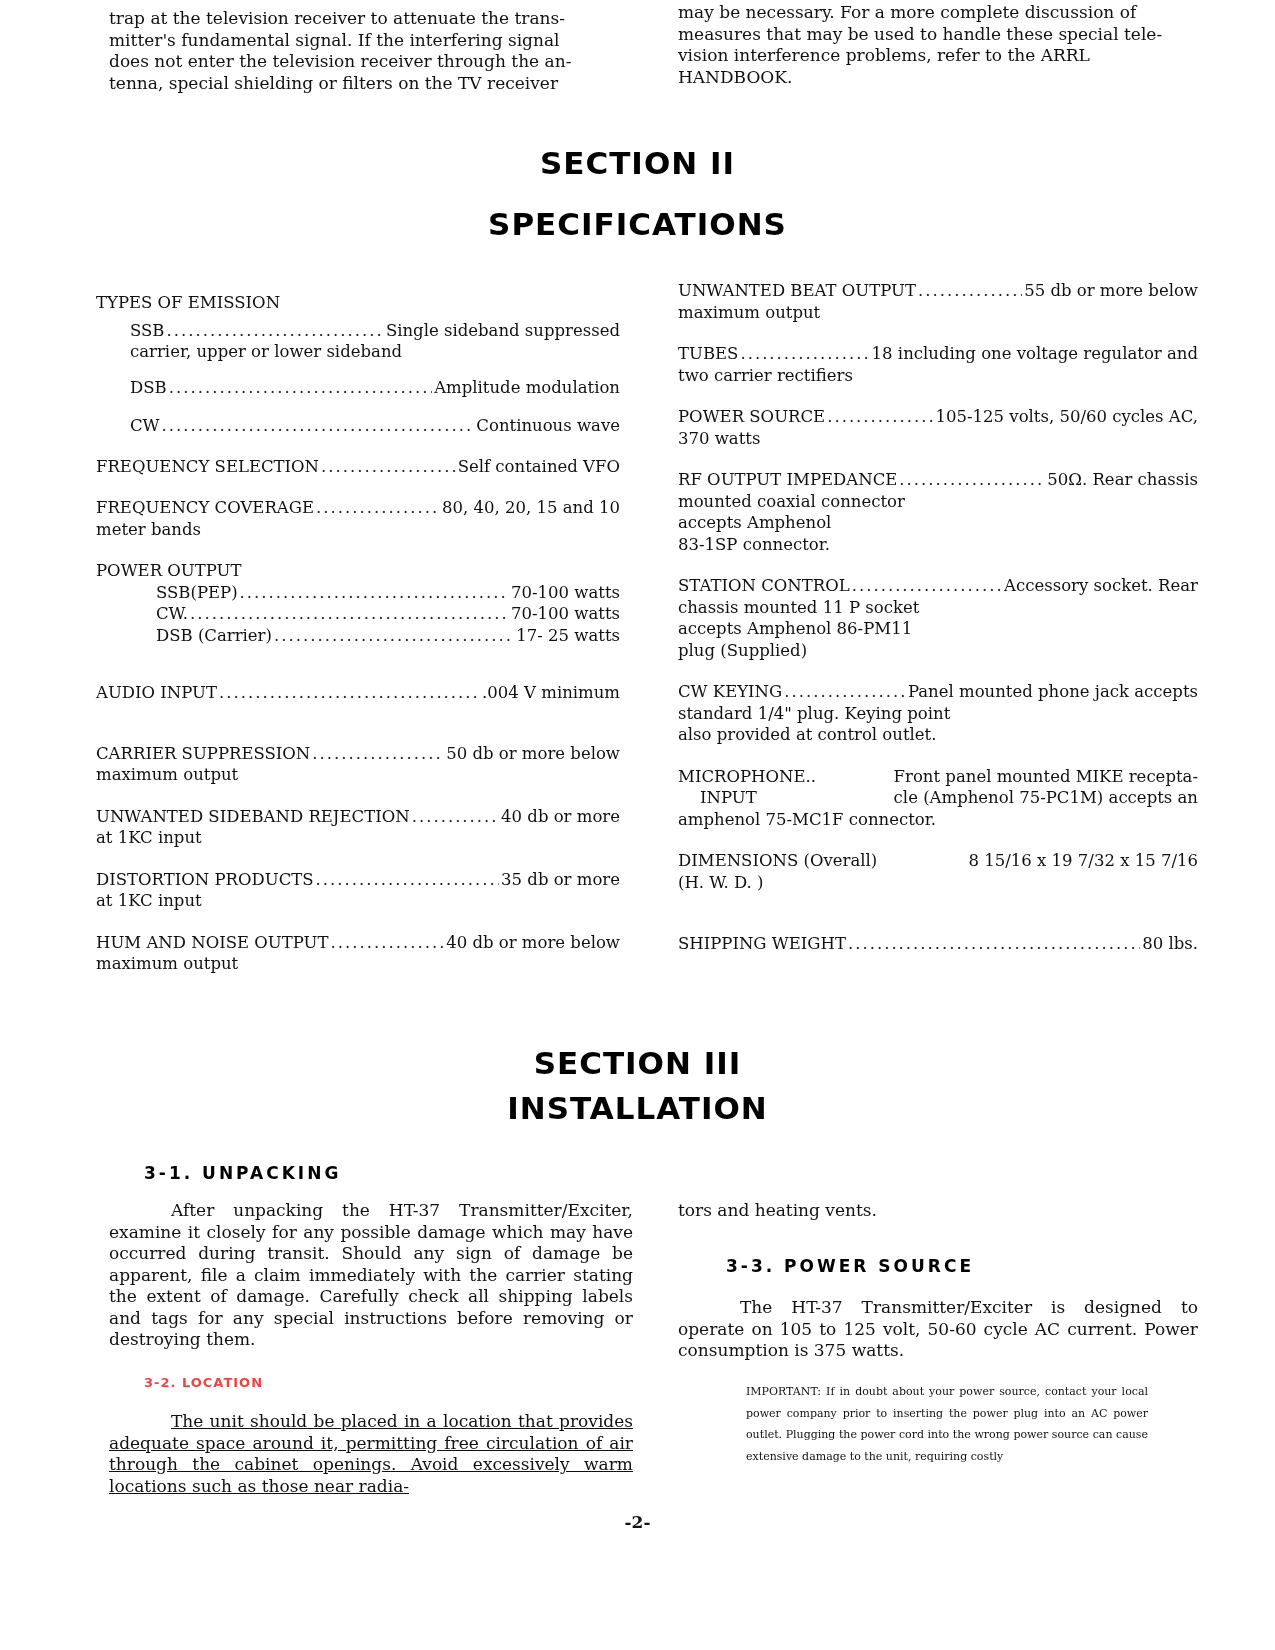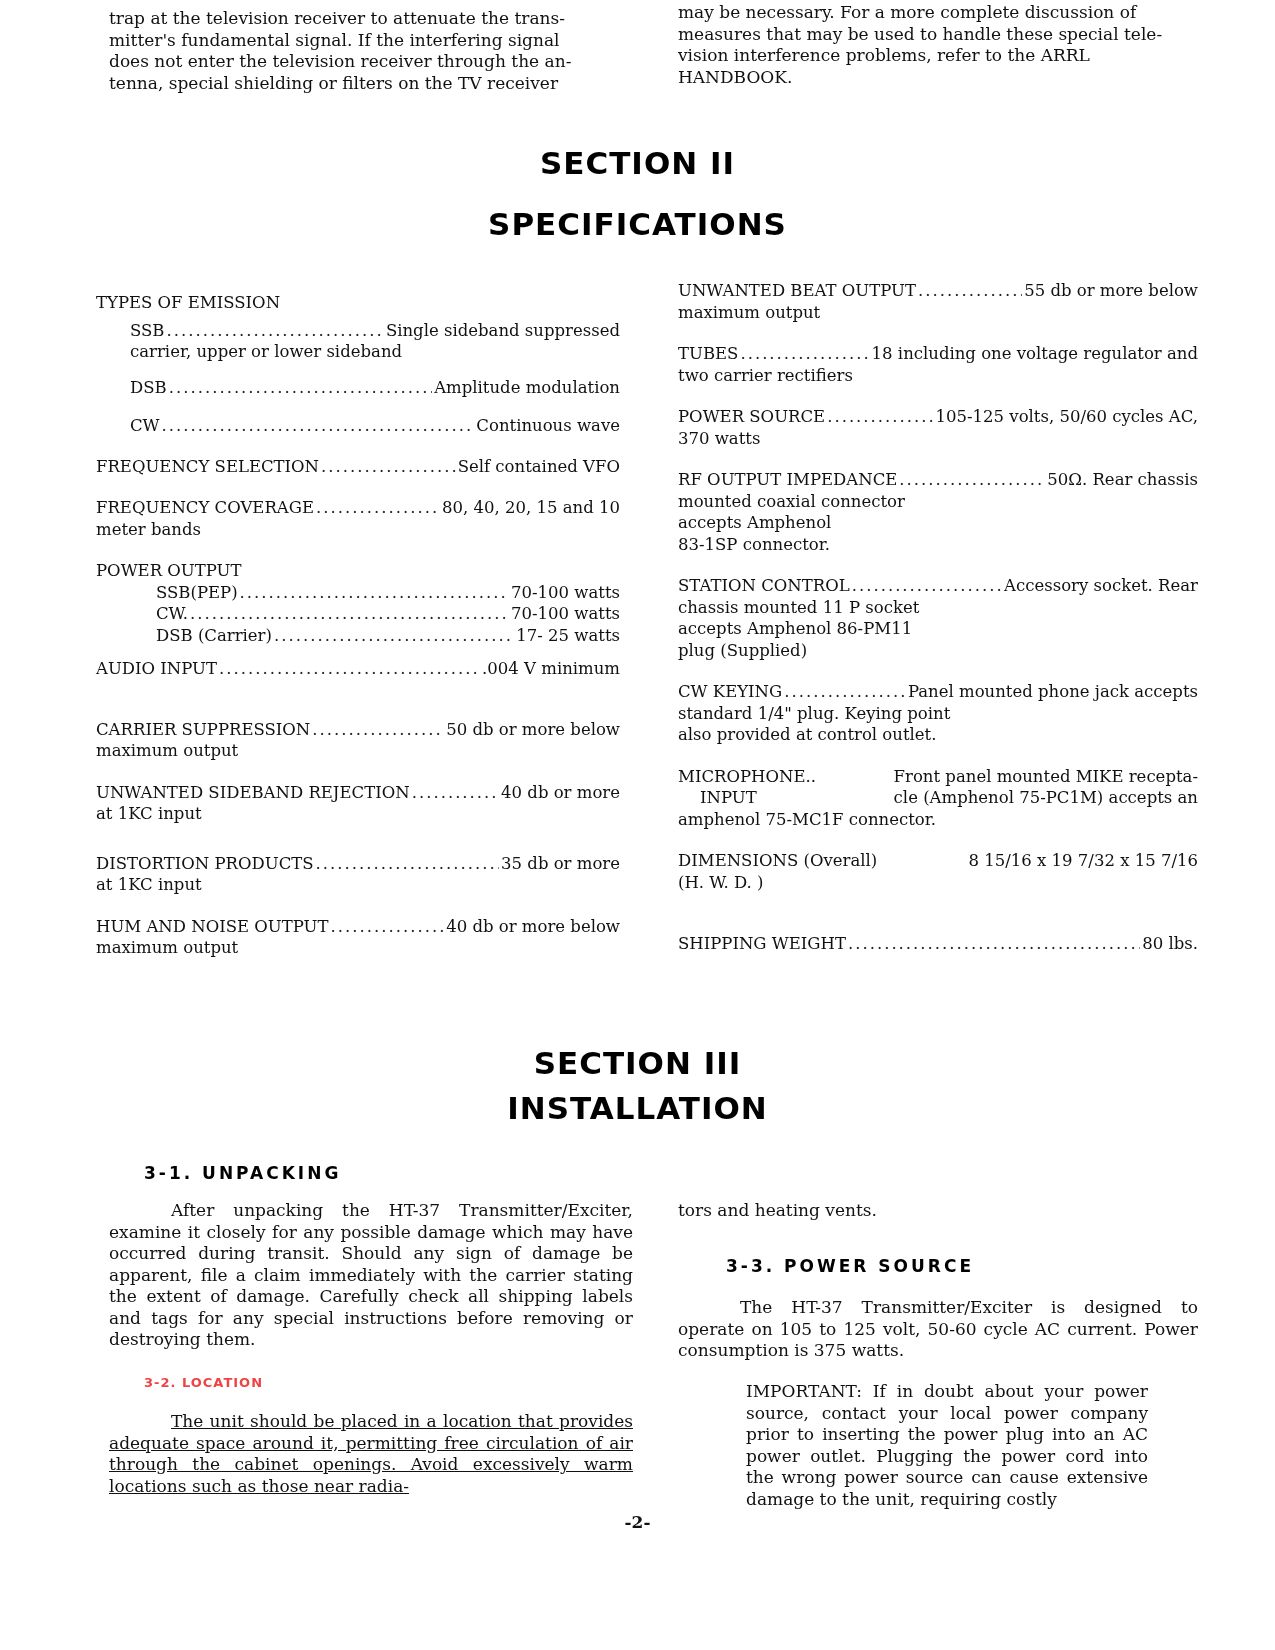--- a/index.html
+++ b/index.html
@@ -29,21 +29,21 @@
     flex: 1 1 auto; overflow: hidden; margin: 0 2px;
     letter-spacing: 2px; color: #222;
   }
   .spec .dots::before { content: "................................................................................................"; }
   .spec .val { flex: 0 0 auto; text-align: right; }
   .spec .cont { text-align: left; white-space: nowrap; }
   .spec .title { white-space: nowrap; }
   .indent1 { padding-left: 34px; }
   .indent2 { padding-left: 60px; }
   .para { text-indent: 62px; }
-  .important { position: absolute; left: 746px; width: 402px; font-size: 17px; line-height: 21.5px; text-align: justify; }
+  .important { position: absolute; left: 746px; width: 402px; font-size: 11px; line-height: 21.5px; text-align: justify; }
   .faded { color: #ef4444; letter-spacing: 1px; }
   .pagenum { position: absolute; left: 0; width: 1275px; top: 1512px; text-align: center; font-size: 17px; font-weight: bold; }
   .mic-row { display: flex; white-space: nowrap; }
   .mic-lbl { flex: 0 0 168px; }
   .mic-val { flex: 1 1 auto; text-align: right; }
 </style>
 </head>
 <body>
 
 <div class="col col-left" style="top: 8px;">
@@ -105,38 +105,38 @@
       <span class="lbl">CW.</span>
       <span class="dots"></span>
       <span class="val">70-100 watts</span>
     </div>
     <div class="row">
       <span class="lbl">DSB (Carrier)</span>
       <span class="dots"></span>
       <span class="val">17- 25 watts</span>
     </div>
   </div>
-  <div class="row" style="margin-top: 12px;">
+  <div class="row" style="margin-top: 36px;">
     <span class="lbl">AUDIO INPUT</span>
     <span class="dots"></span>
     <span class="val">.004 V minimum</span>
   </div>
   <div class="row" style="margin-top: 39px;">
     <span class="lbl">CARRIER SUPPRESSION</span>
     <span class="dots"></span>
     <span class="val">50 db or more below</span>
   </div>
   <div class="cont">maximum output</div>
   <div class="row" style="margin-top: 20px;">
     <span class="lbl">UNWANTED SIDEBAND REJECTION</span>
     <span class="dots"></span>
     <span class="val">40 db or more</span>
   </div>
   <div class="cont">at 1KC input</div>
-  <div class="row" style="margin-top: 28px;">
+  <div class="row" style="margin-top: 20px;">
     <span class="lbl">DISTORTION PRODUCTS</span>
     <span class="dots"></span>
     <span class="val">35 db or more</span>
   </div>
   <div class="cont">at 1KC input</div>
   <div class="row" style="margin-top: 20px;">
     <span class="lbl">HUM AND NOISE OUTPUT</span>
     <span class="dots"></span>
     <span class="val">40 db or more below</span>
   </div>

